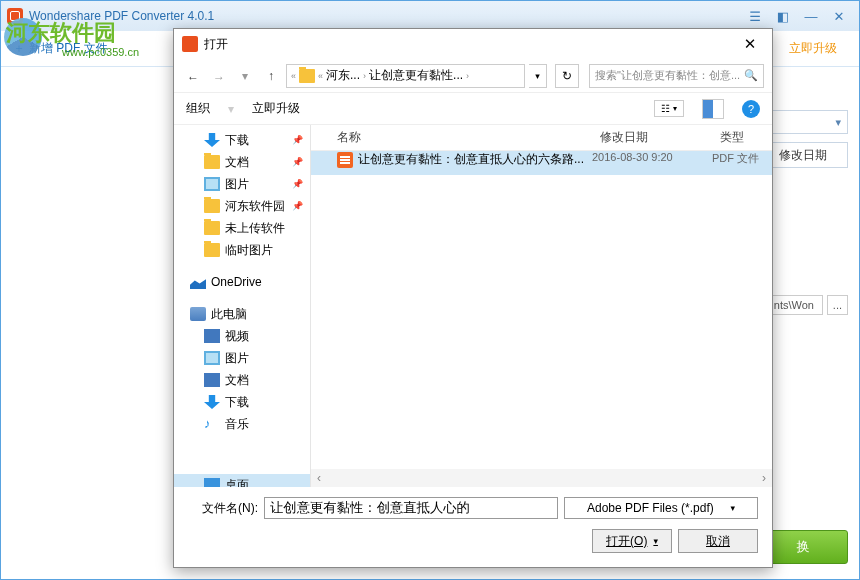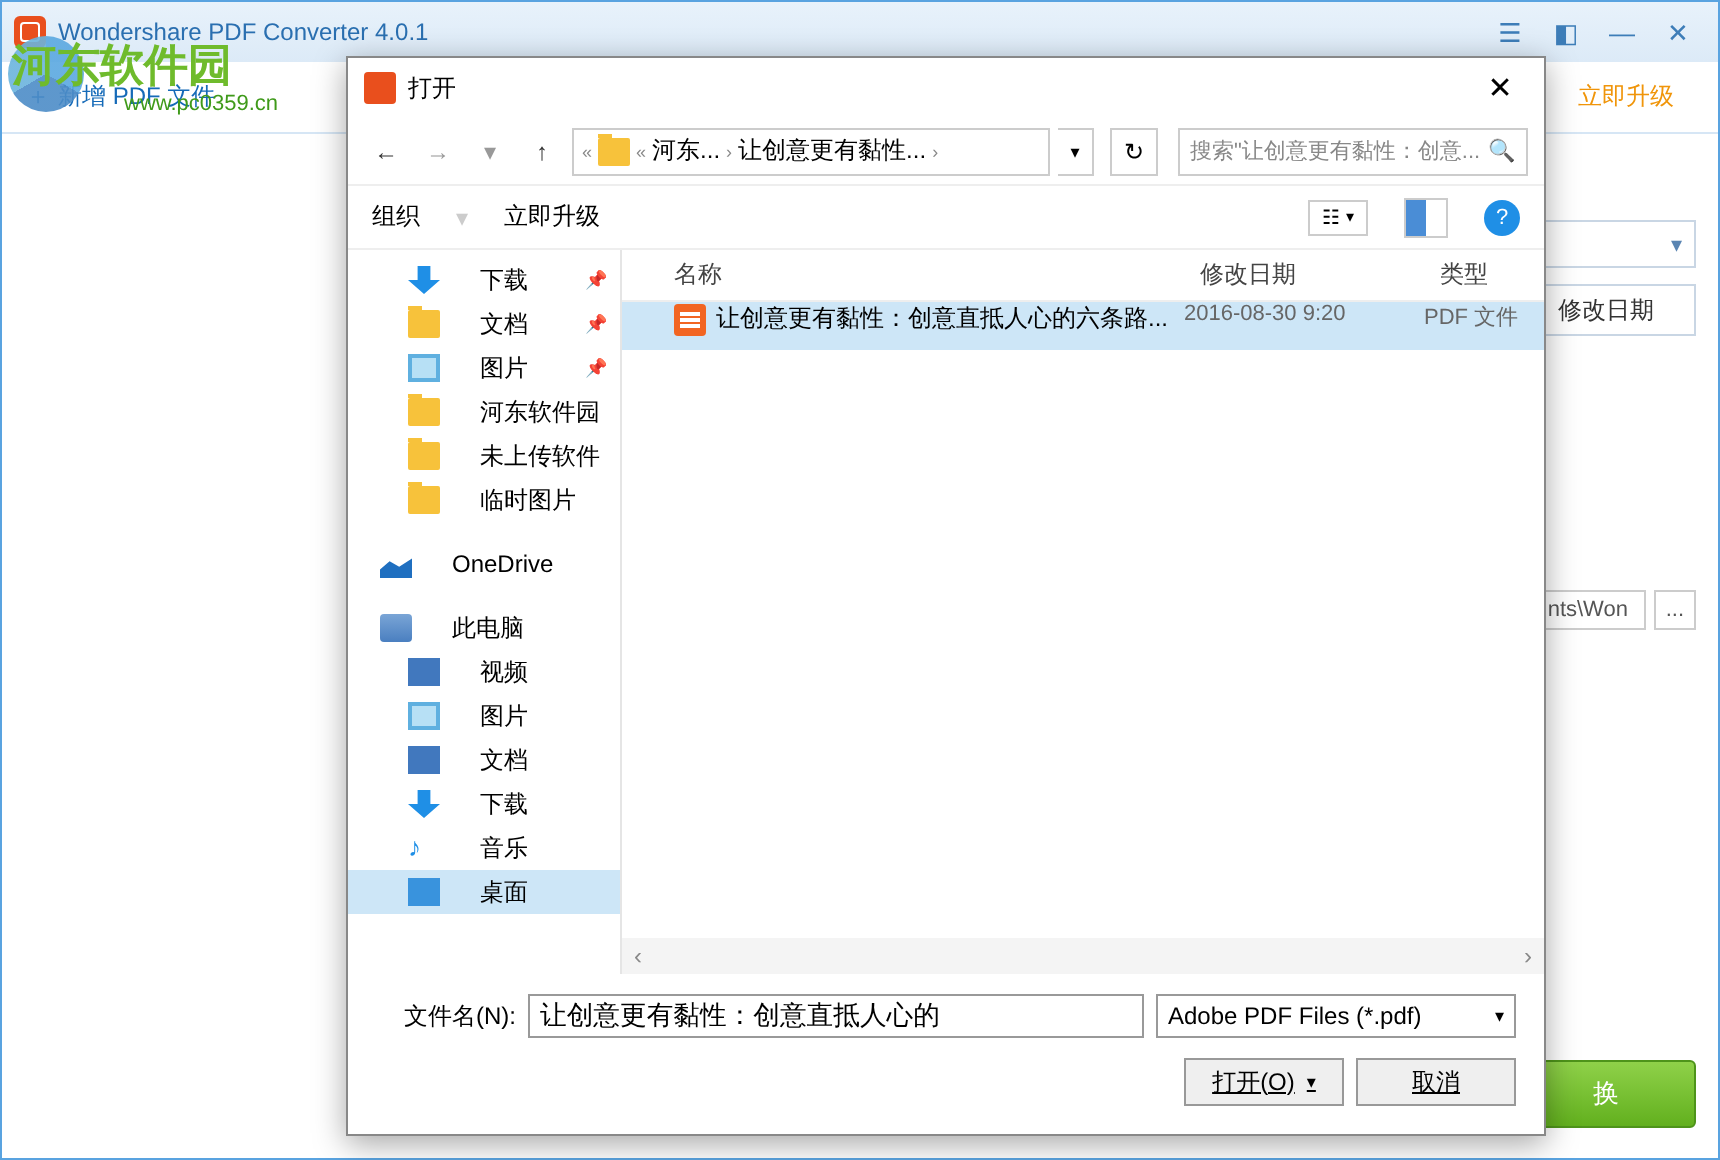--- a/index.html
+++ b/index.html
@@ -51,23 +51,23 @@
 .search .sico { margin-left:auto; color:#555; }
 
 .dlg-toolbar { height:32px; display:flex; align-items:center; padding:0 12px; gap:18px; font-size:12px; border-bottom:1px solid #eee; }
 .dlg-toolbar .sp {flex:1;}
 .viewsel { border:1px solid #ccc; padding:2px 6px; font-size:10px; cursor:pointer; display:flex; gap:3px; align-items:center;}
 .preview { border:1px solid #ccc; width:22px; height:20px; display:inline-flex; align-items:center; justify-content:center; font-size:10px; cursor:pointer; background:linear-gradient(90deg,#4a8dd6 50%,#fff 50%);}
 .help { width:18px; height:18px; border-radius:50%; background:#1f8fe6; color:#fff; display:flex; align-items:center; justify-content:center; font-size:11px; cursor:pointer; }
 
 .dlg-body { flex:1; display:flex; overflow:hidden; }
 .tree { width:150px; border-right:1px solid #e5e5e5; overflow:auto; font-size:12px; padding:4px 0; }
-.tree-item { display:flex; align-items:center; height:22px; padding:0 6px 0 16px; gap:20px; cursor:pointer; white-space:nowrap;}
+.tree-item { display:flex; align-items:center; height:22px; padding:0 6px 0 16px; gap:5px; cursor:pointer; white-space:nowrap;}
 .tree-item.l2 { padding-left:30px; }
-.tree-item.sel { background:#cde6f7; }
+.tree-item.sel { background:#cde6f7;margin-top:39px; }
 .ti-icon { width:16px; height:14px; flex-shrink:0; }
 .icon-dl { background:#1f8fe6; clip-path: polygon(30% 0,70% 0,70% 50%,100% 50%,50% 100%,0 50%,30% 50%); }
 .icon-folder { background:#f7c23b; border-radius:1px; position:relative;}
 .icon-folder::before { content:""; position:absolute; top:-2px; left:0; width:7px; height:2px; background:#f7c23b; }
 .icon-pic { background:#5fb0e0; position:relative;}
 .icon-pic::after{content:"";position:absolute;left:2px;top:2px;right:2px;bottom:2px;background:#b7e0f5;}
 .icon-drive { background:linear-gradient(#7aa5d6,#4a7fc0); border-radius:2px;}
 .icon-vid { background:#4178be; position:relative;}
 .icon-doc { background:#4178be; }
 .icon-music { color:#1f8fe6; background:none; font-size:13px; line-height:14px;}
@@ -91,21 +91,21 @@
 .fl-space { flex:1; }
 .fl-scroll { height:18px; background:#f4f4f4; display:flex; align-items:center;}
 .fl-scroll .sl{width:16px;text-align:center;color:#888;}
 .fl-scroll .track{flex:1;height:16px;}
 .fl-scroll .sr{width:16px;text-align:center;color:#888;}
 
 .dlg-bottom { padding:10px 14px 14px 14px; font-size:12px; }
 .fn-row { display:flex; align-items:center; gap:6px; margin-bottom:10px;}
 .fn-row label { width:70px; text-align:right; }
 .fn-input { flex:1; height:22px; border:1px solid #999; padding:0 5px; background:#fff; }
-.ft-select { width:180px; height:22px; border:1px solid #999; padding:0 5px; display:flex; align-items:center; background:#fff;}
+.ft-select { width:194px; height:22px; border:1px solid #999; padding:0 22px; display:flex; align-items:center; background:#fff;}
 .ft-select .dd{margin-left:auto;font-size:9px;}
 .btn-row { display:flex; justify-content:flex-end; gap:6px; }
 .dlgbtn { min-width:80px; height:24px; border:1px solid #999; background:#efefef; display:flex; align-items:center; justify-content:center; cursor:pointer; padding:0 12px;text-decoration:underline;}
 .dlgbtn .dd { font-size:9px; margin-left:6px;}
 </style>
 </head>
 <body>
 
 <div class="app">
   <div class="titlebar">

